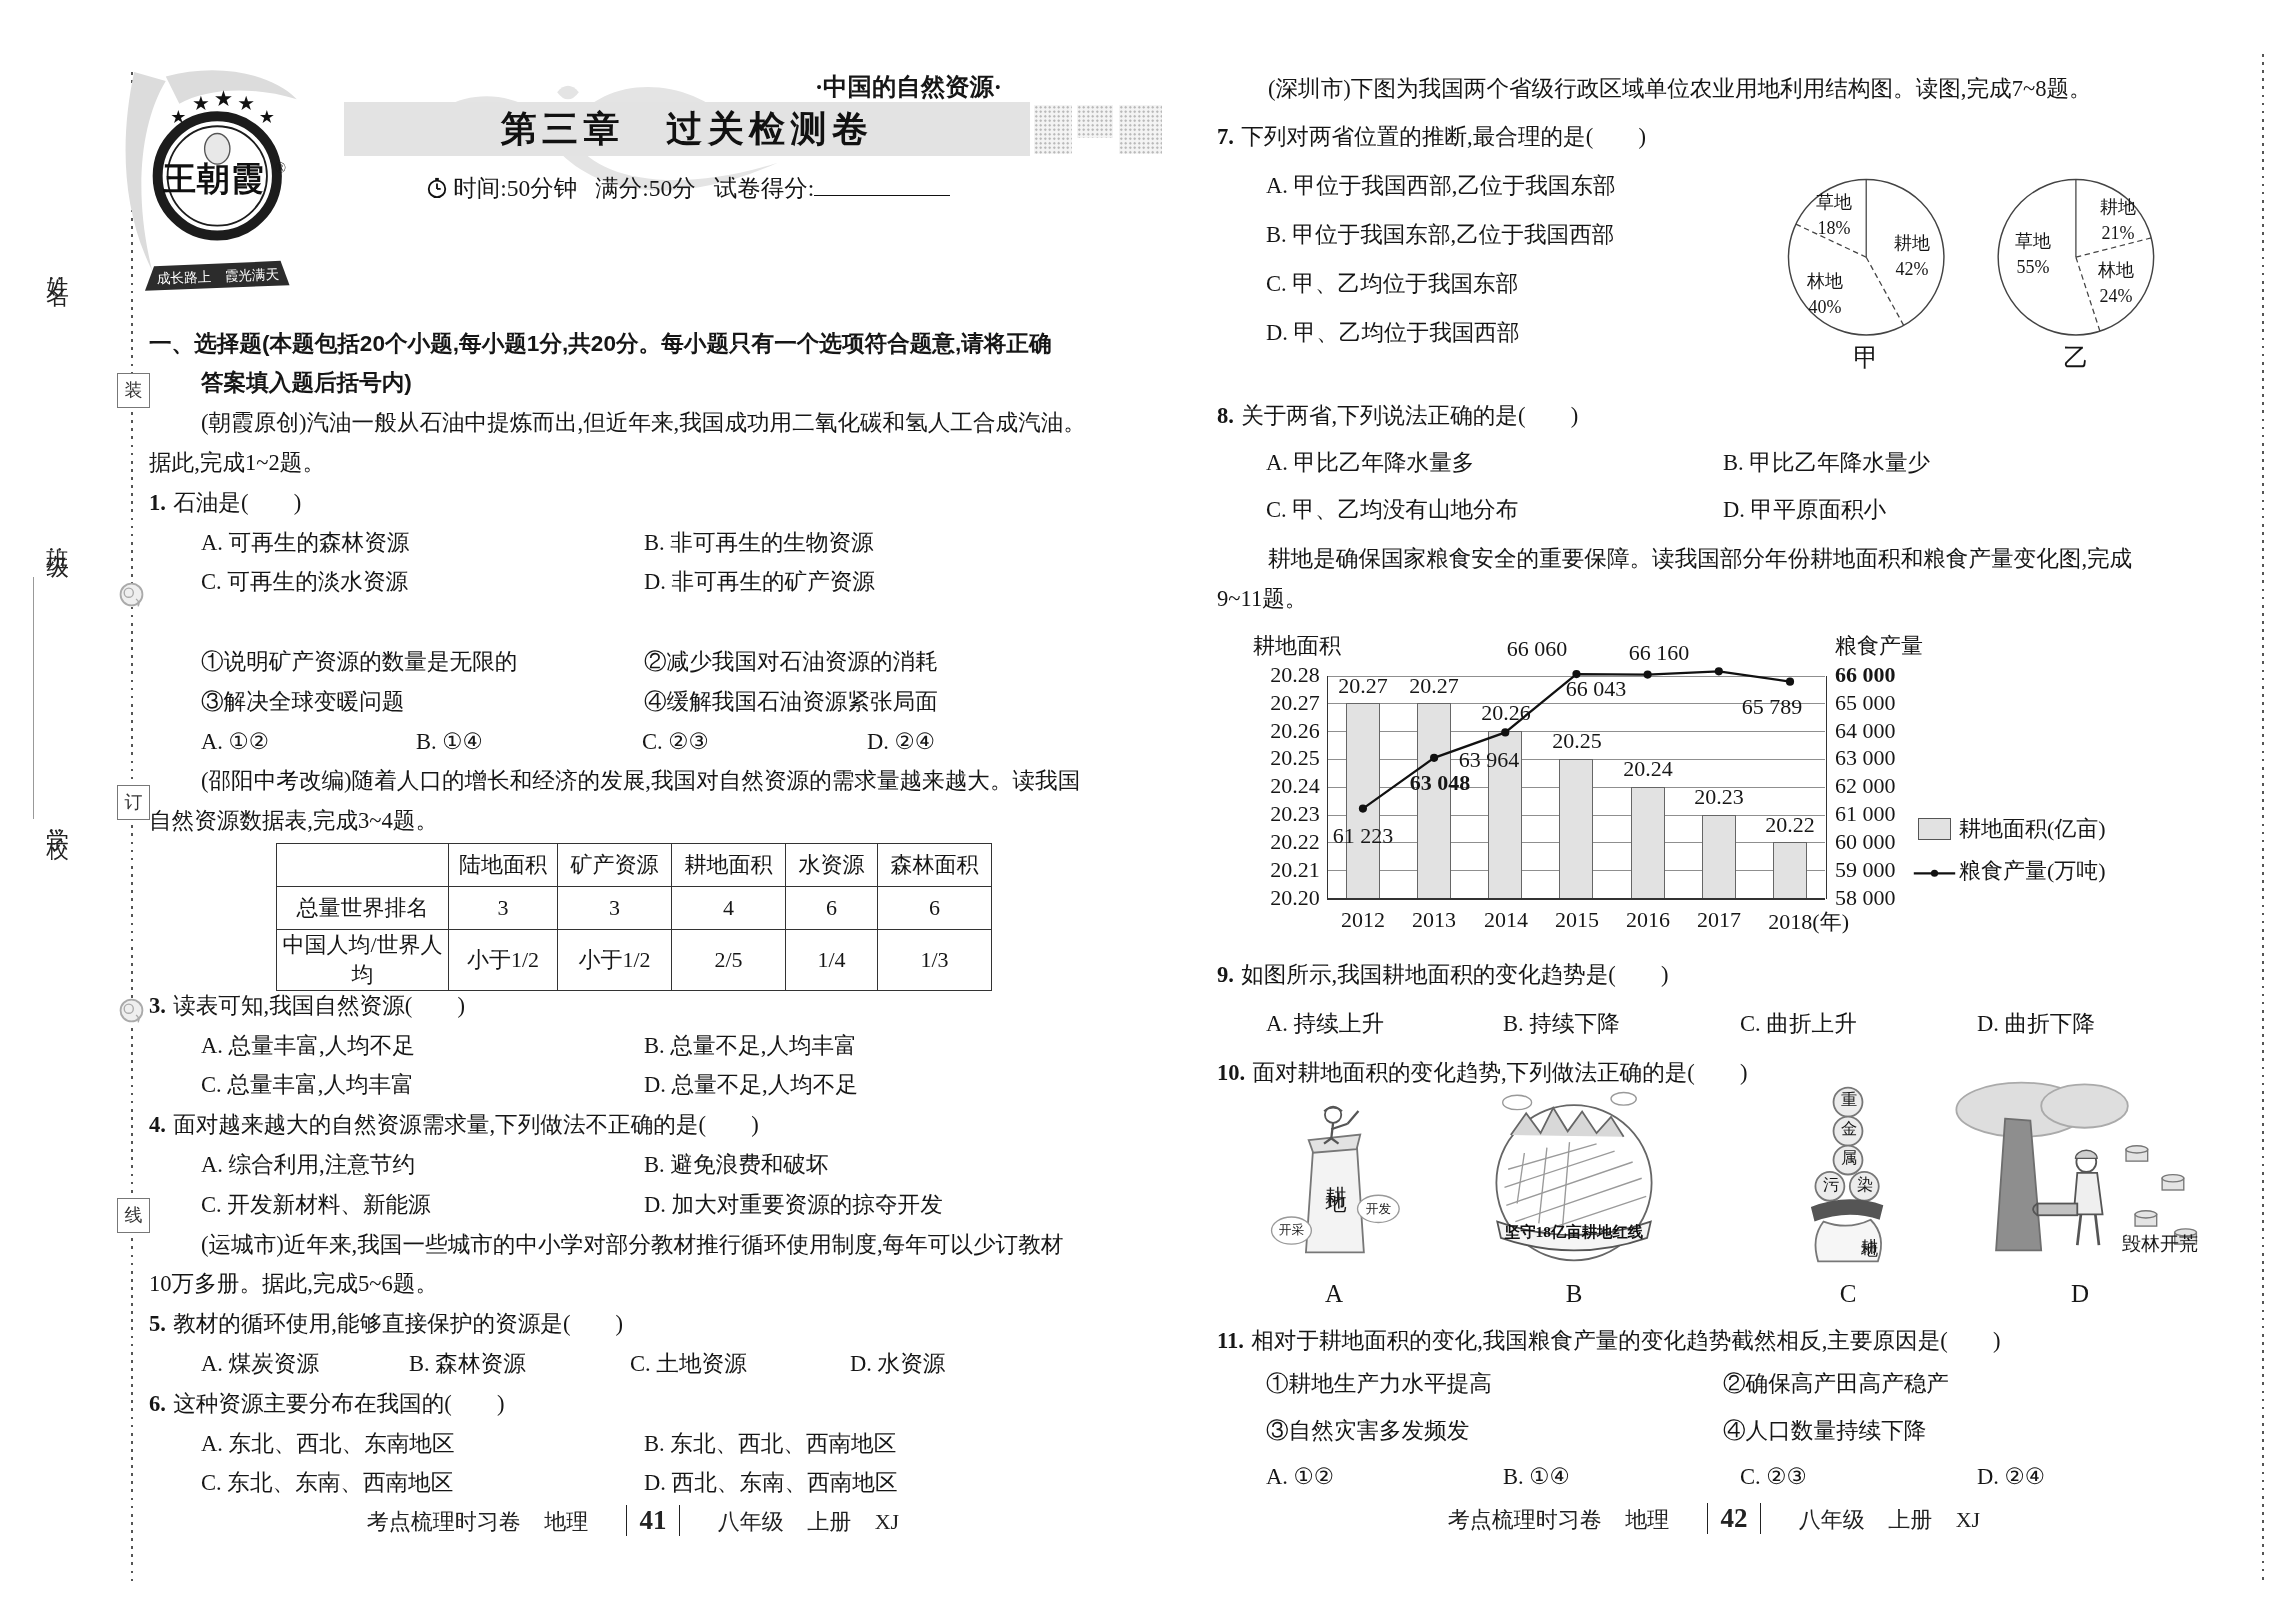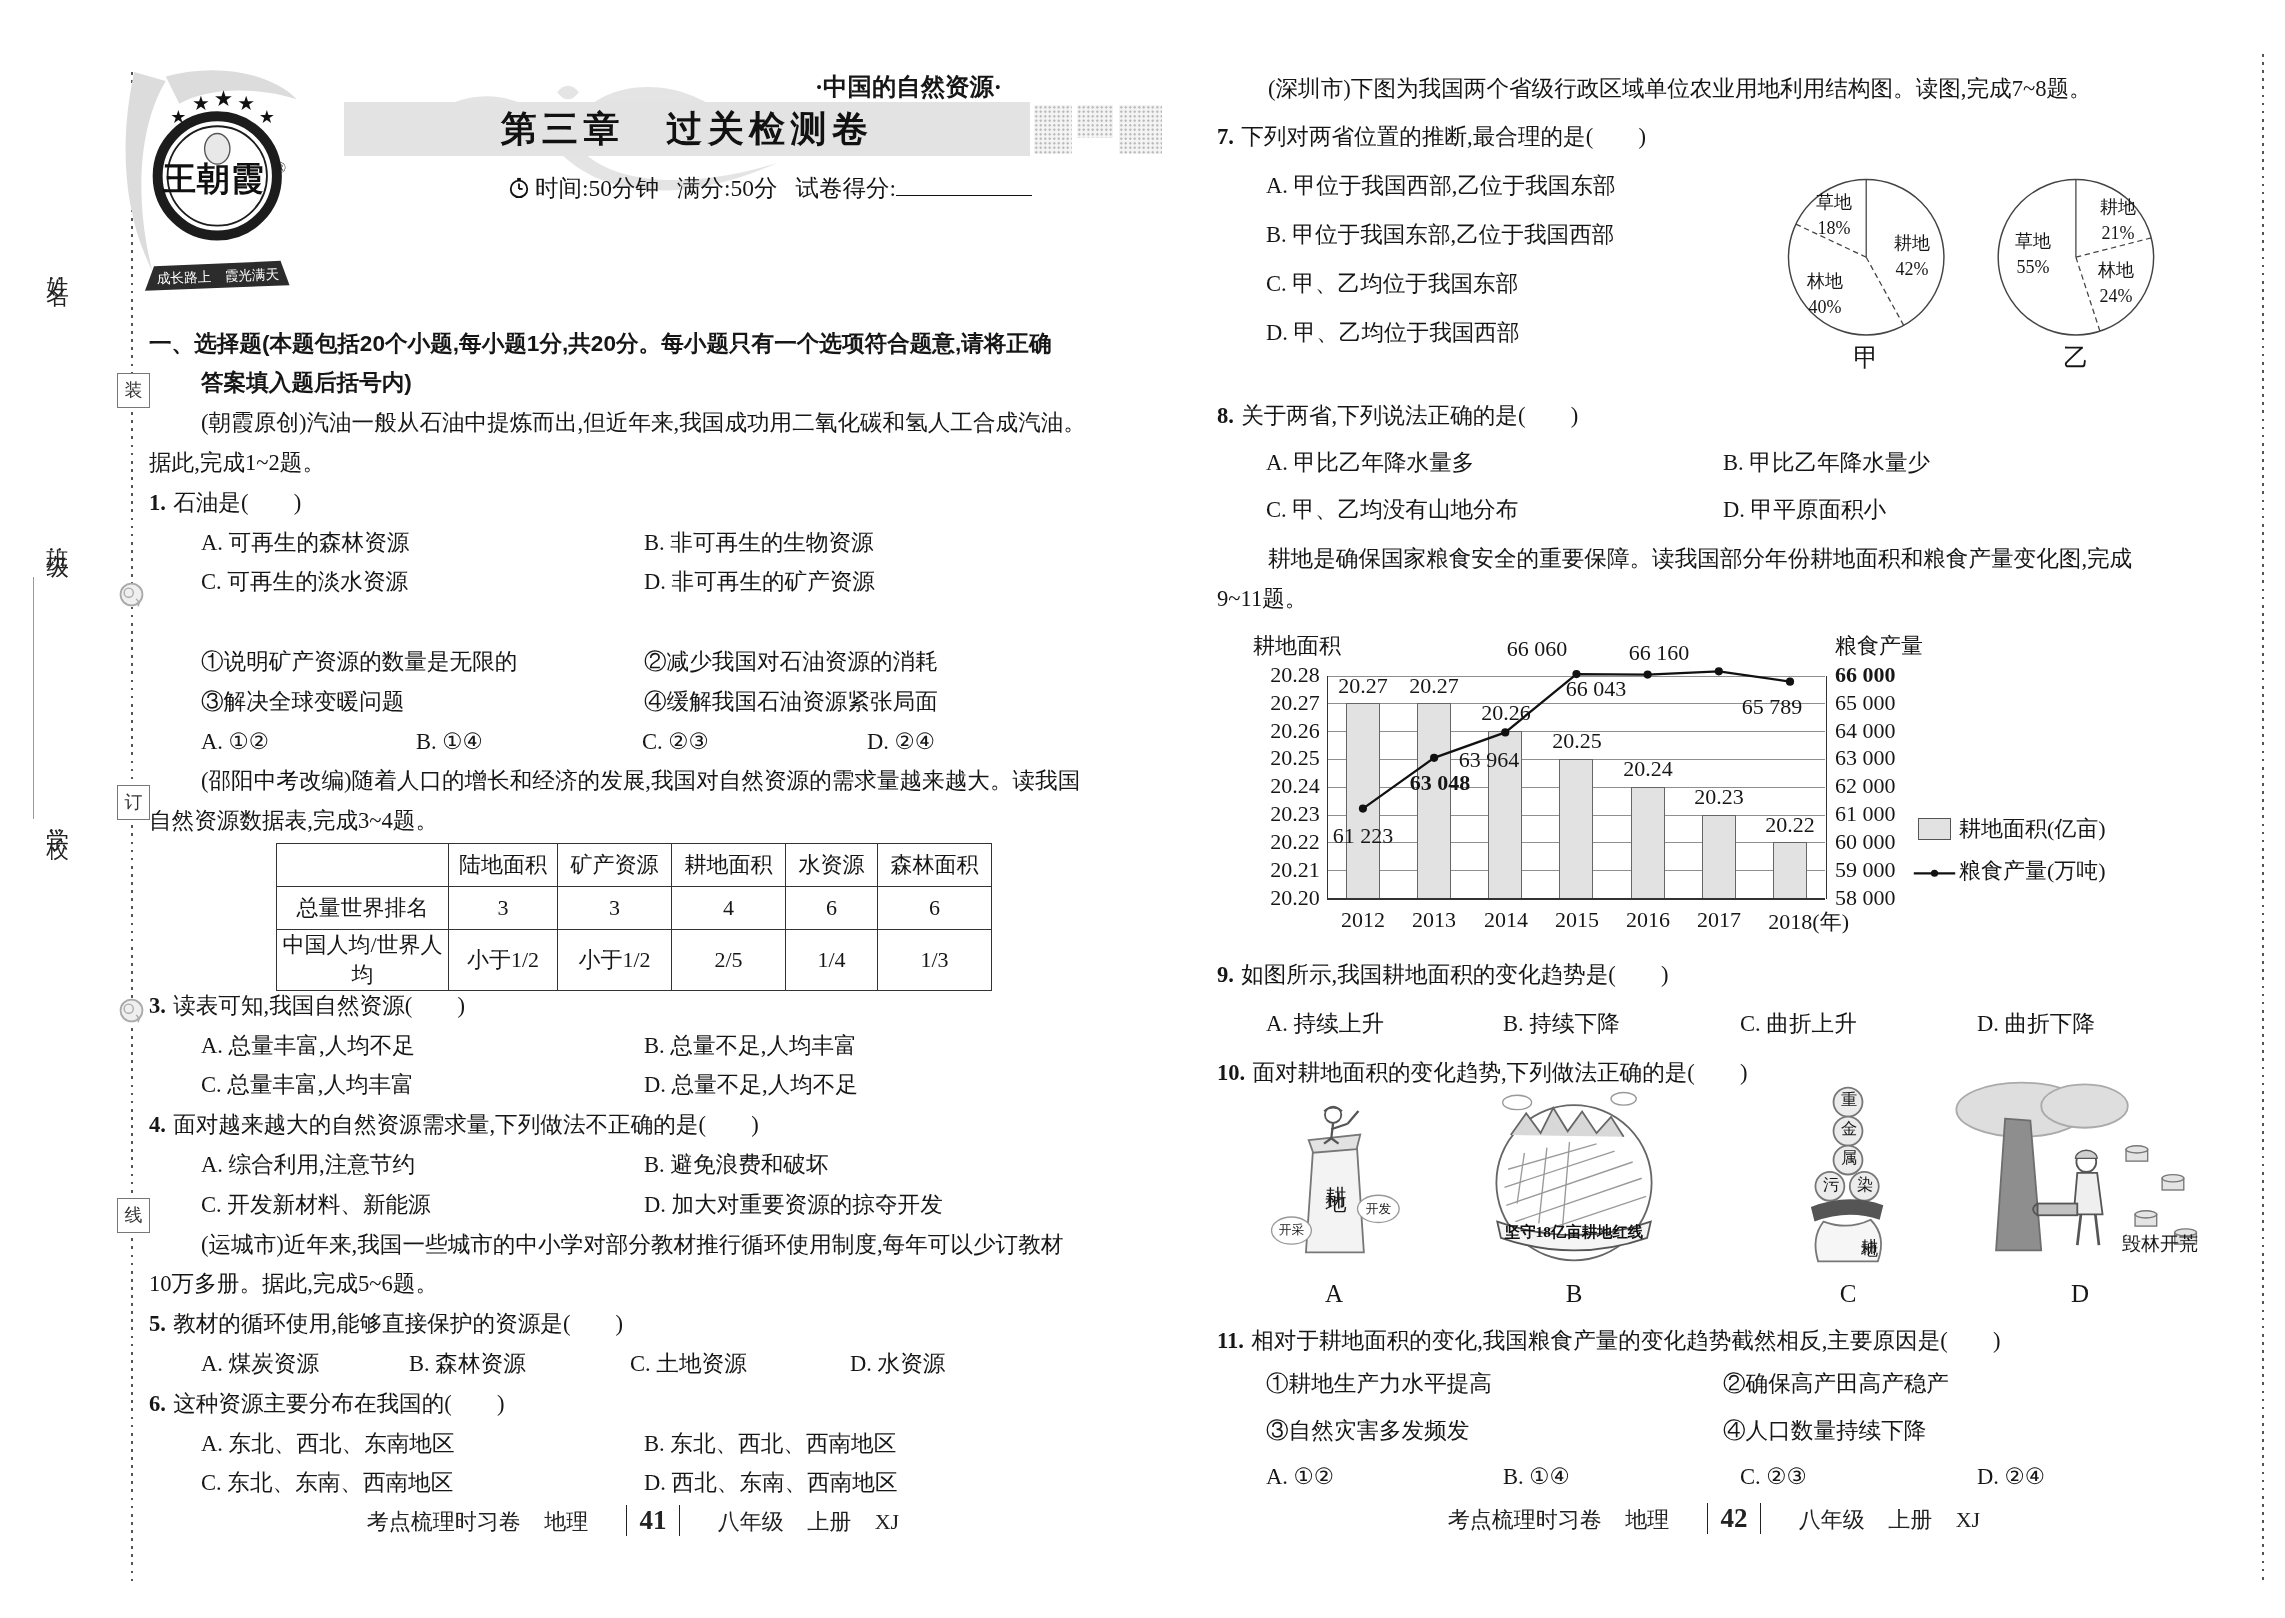--- a/index.html
+++ b/index.html
@@ -92,21 +92,21 @@
   </div>
 
   <div class="t bold" style="left:633px;top:69px;width:369px;text-align:right;font-size:24.4px">·中国的自然资源·</div>
   <div class="titleband">
     <div class="tt">第三章　过关检测卷</div>
   </div>
   <div class="halftone" style="left:1034px;top:105px;width:38px;height:49px"></div>
   <div class="halftone" style="left:1077px;top:105px;width:36px;height:33px"></div>
   <div class="halftone" style="left:1119px;top:105px;width:43px;height:49px"></div>
 
-  <div class="t" style="left:344px;top:170px;width:688px;text-align:right;font-size:23.5px">
+  <div class="t" style="left:344px;top:170px;width:688px;text-align:center;font-size:23.5px">
     <svg width="22" height="22" viewBox="0 0 24 24" style="display:inline-block;vertical-align:-2.7px;margin-right:5.4px">
       <circle cx="12" cy="13" r="9" fill="none" stroke="#111" stroke-width="2"></circle>
       <line x1="12" y1="13" x2="12" y2="7" stroke="#111" stroke-width="2"></line>
       <line x1="12" y1="13" x2="16" y2="13" stroke="#111" stroke-width="2"></line>
       <rect x="10" y="1" width="4" height="3" fill="#111"></rect>
     </svg><span>时间:50分钟</span><span class="fsp">满分:50分</span><span class="fsp">试卷得分:</span><span class="blank"></span>
   </div>
 
   <div class="t bold sans" style="left:149px;top:326px">一、选择题(本题包括20个小题,每小题1分,共20分。每小题只有一个选项符合题意,请将正确</div>
   <div class="t bold sans" style="left:201px;top:365px">答案填入题后括号内)</div>

